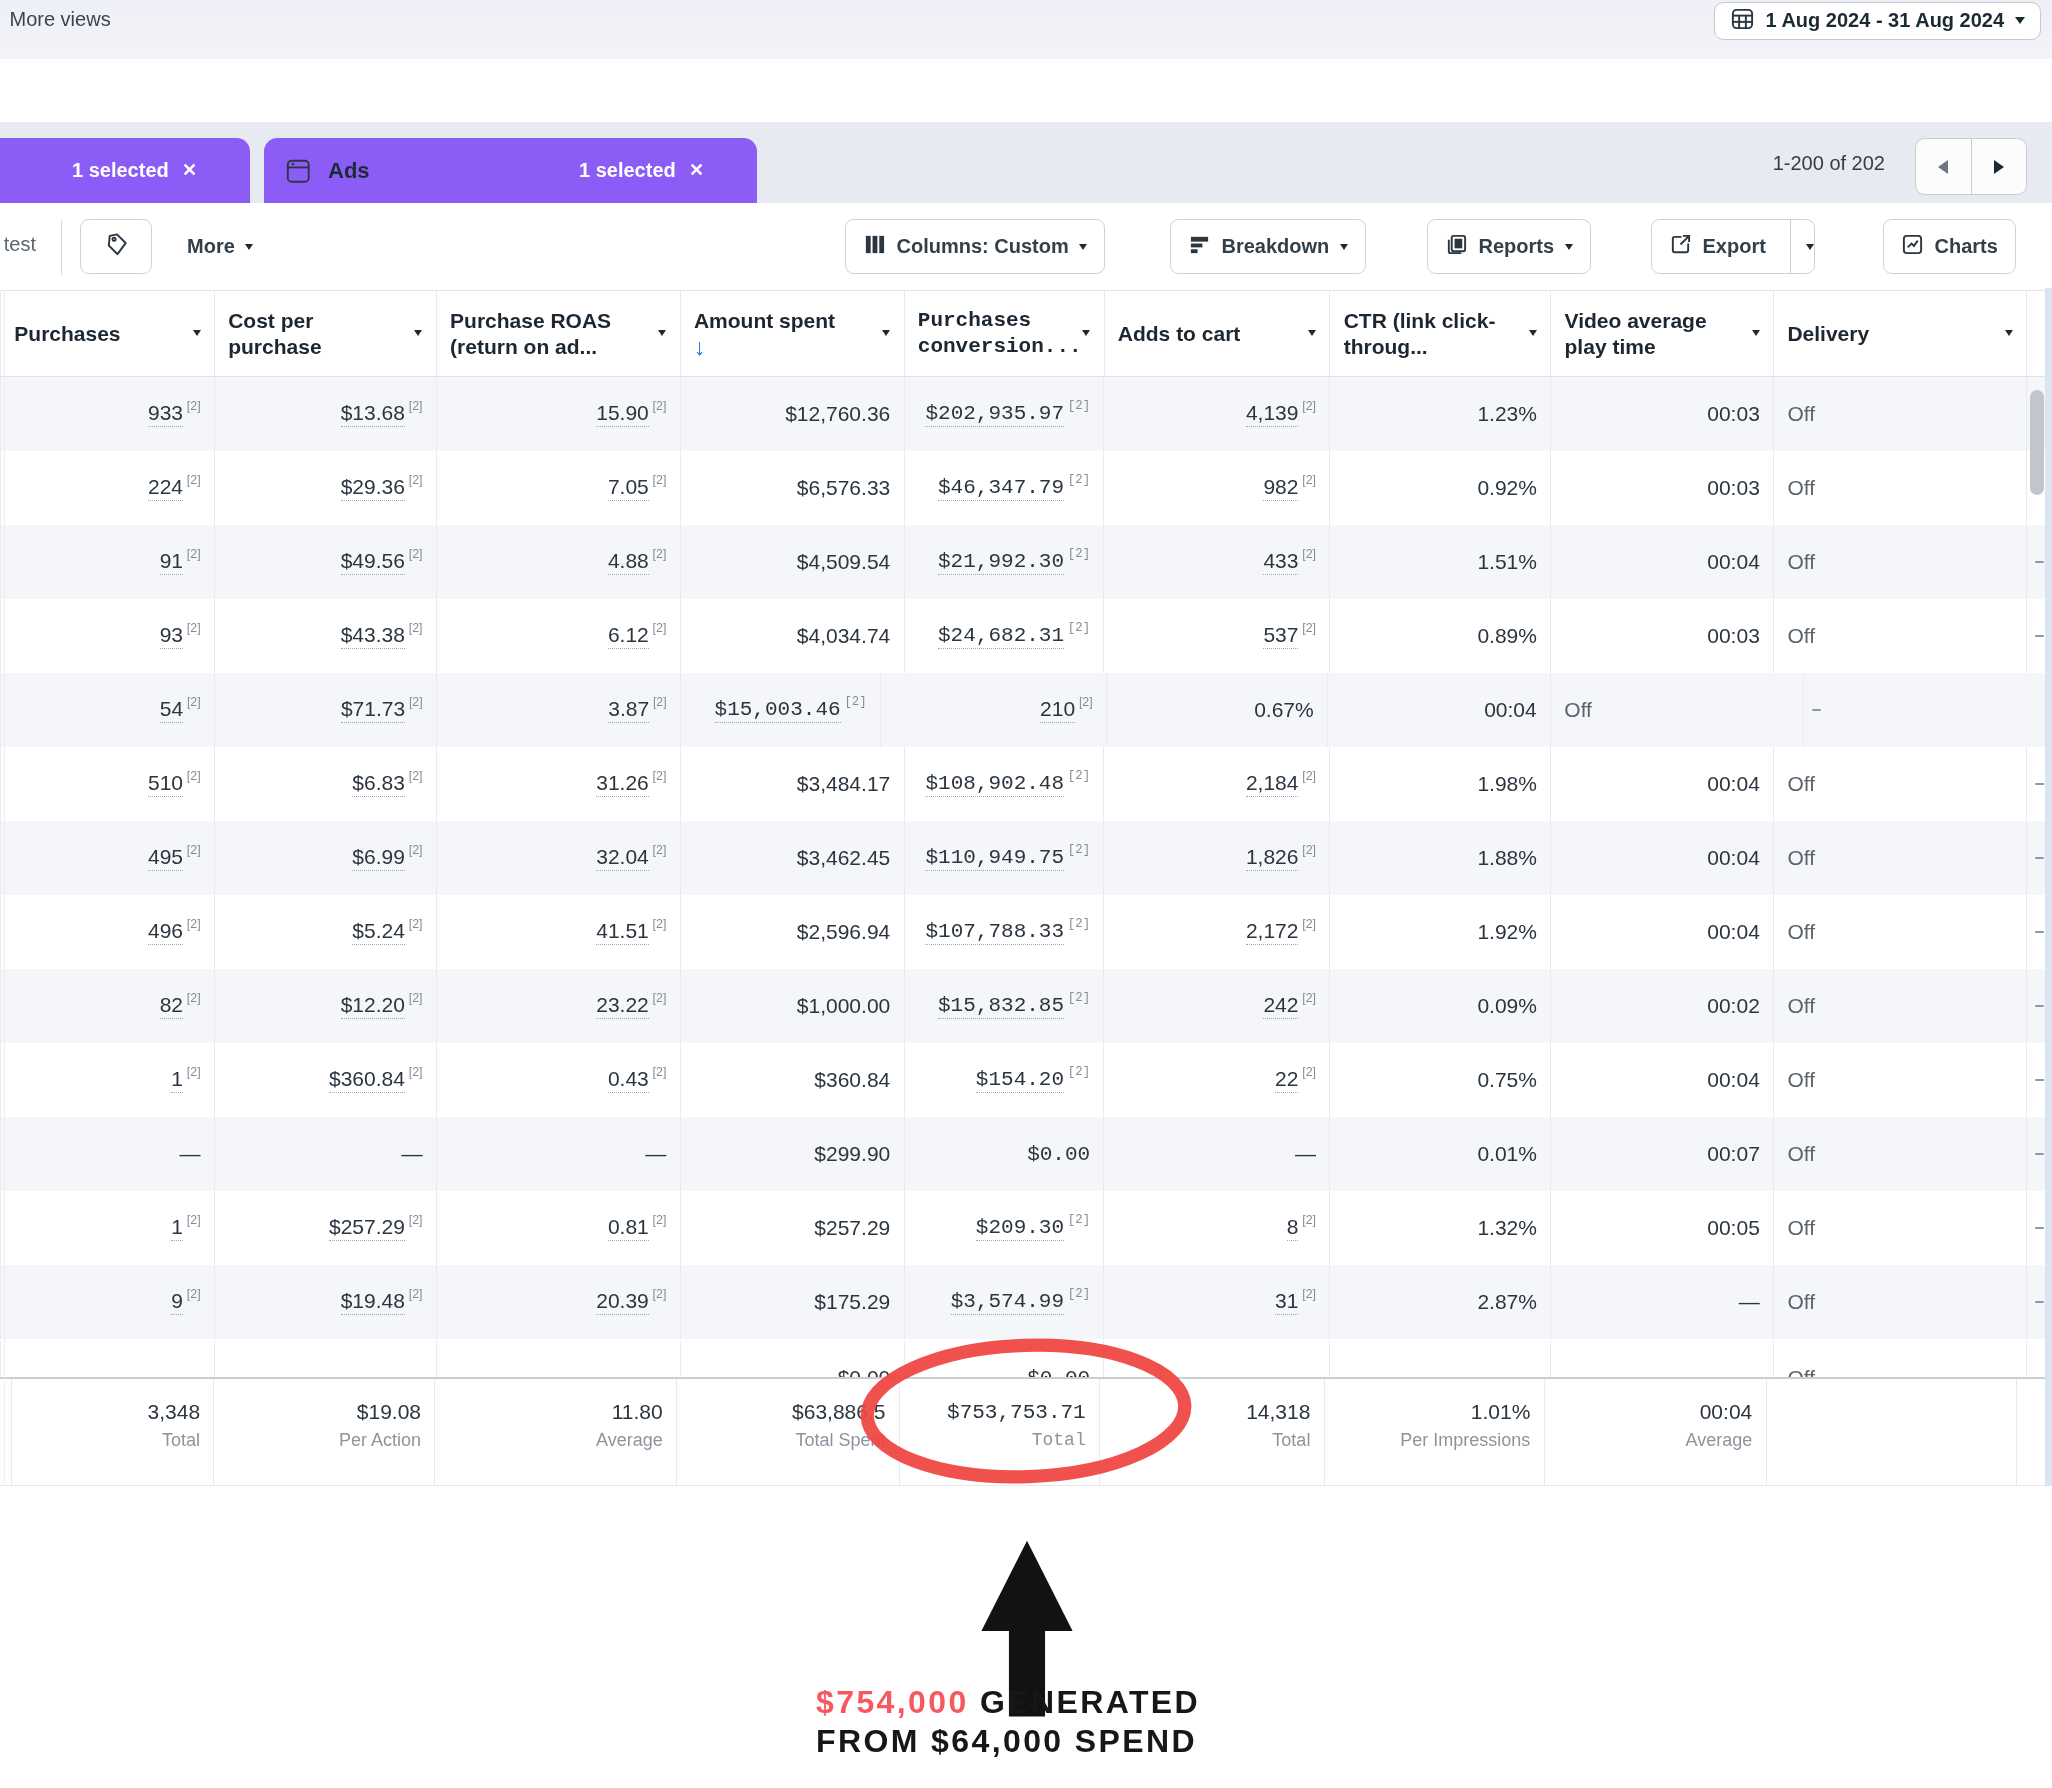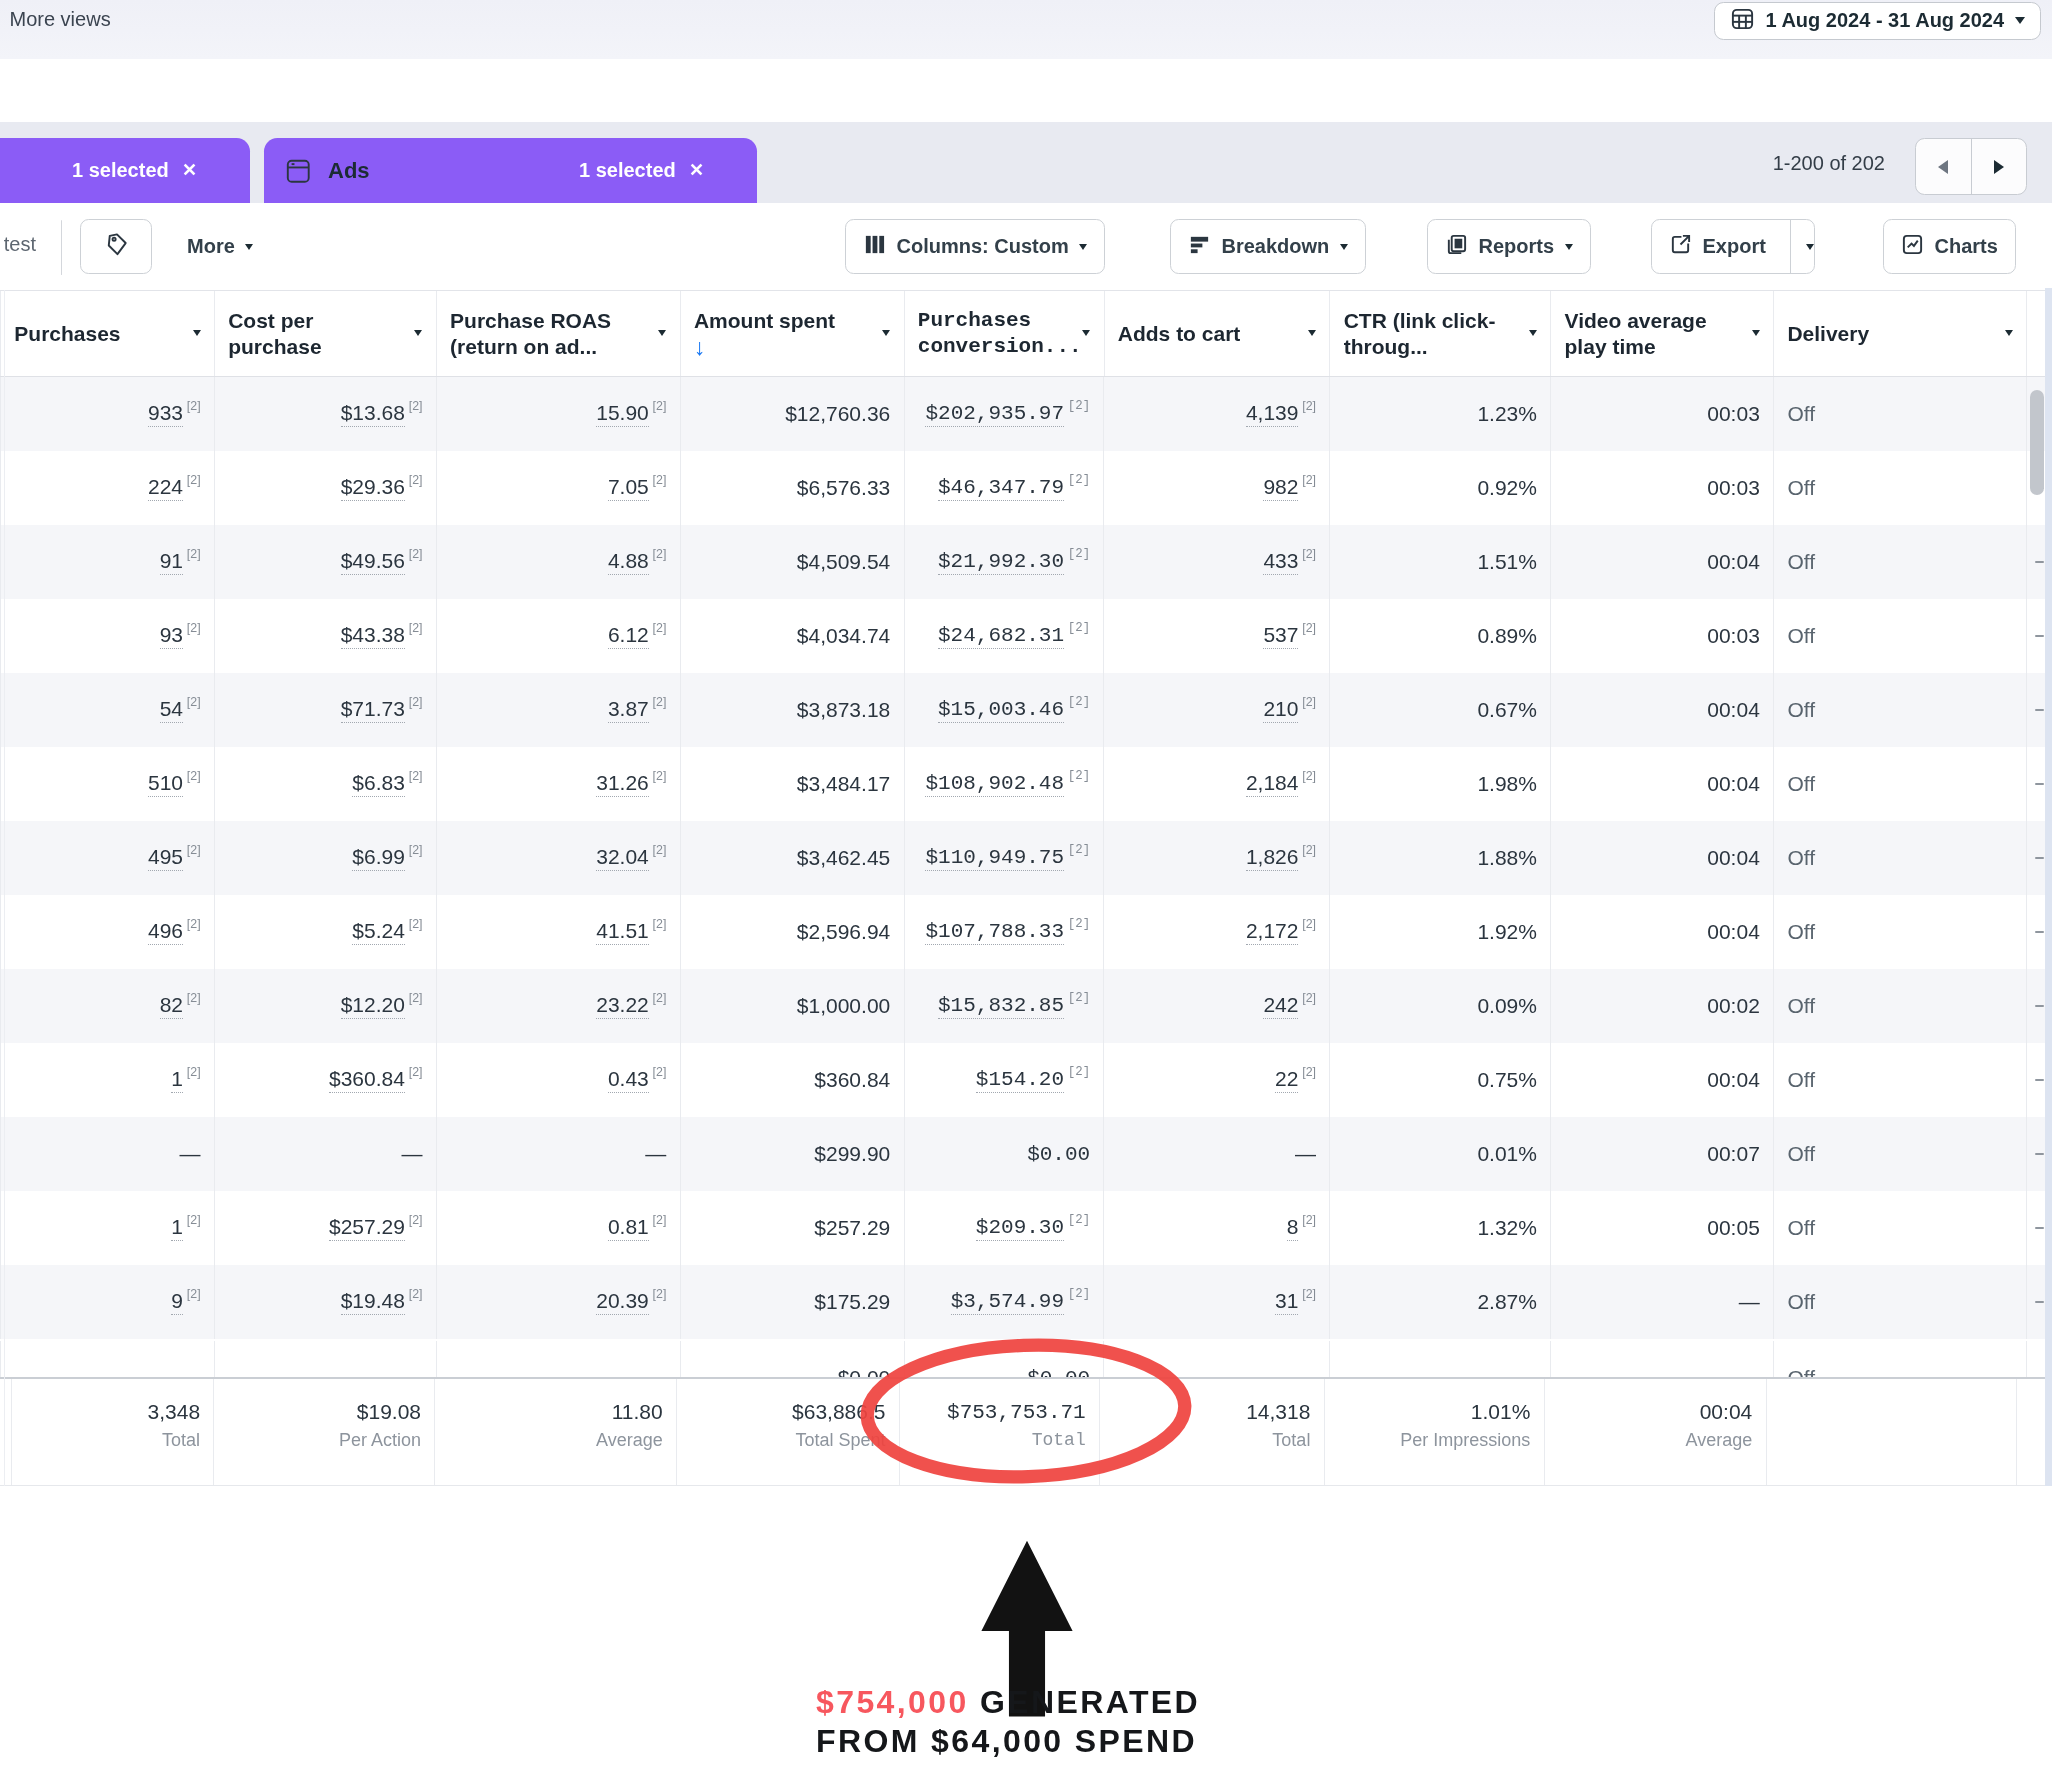--- a/index.html
+++ b/index.html
@@ -418,23 +418,20 @@
         <span class="sup">[2]</span>
       </div>
       <div class="cell c2">
         <span class="val ref">$71.73</span>
         <span class="sup">[2]</span>
       </div>
       <div class="cell c3">
         <span class="val ref">3.87</span>
         <span class="sup">[2]</span>
       </div>
-      <div class="cell c4">
-        <span class="val">$3,873.18</span>
-      </div>
       <div class="cell c5">
         <span class="val ref">$15,003.46</span>
         <span class="sup">[2]</span>
       </div>
       <div class="cell c6">
         <span class="val ref">210</span>
         <span class="sup">[2]</span>
       </div>
       <div class="cell c7">
         <span class="val">0.67%</span>

